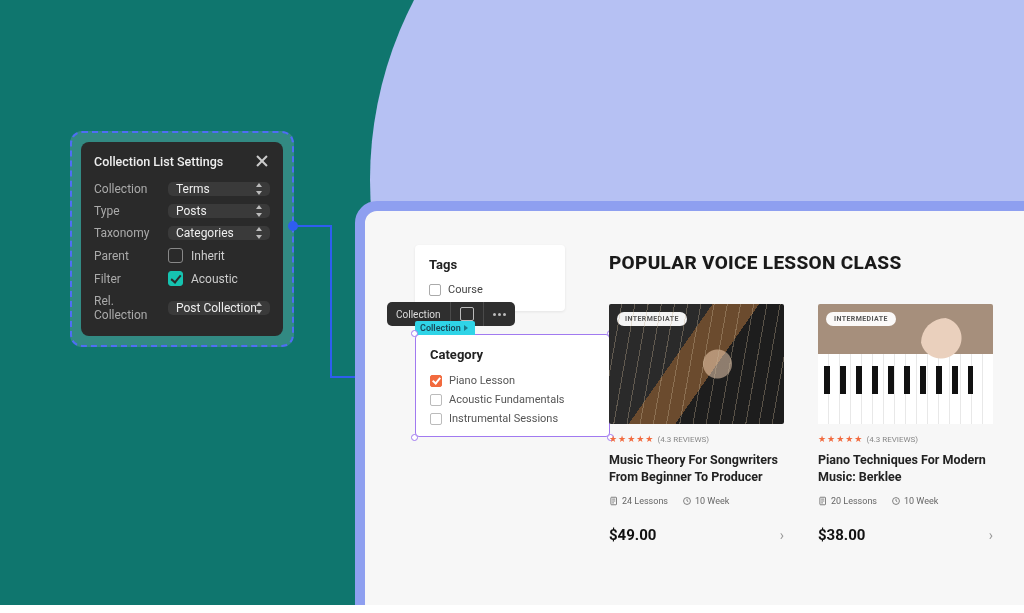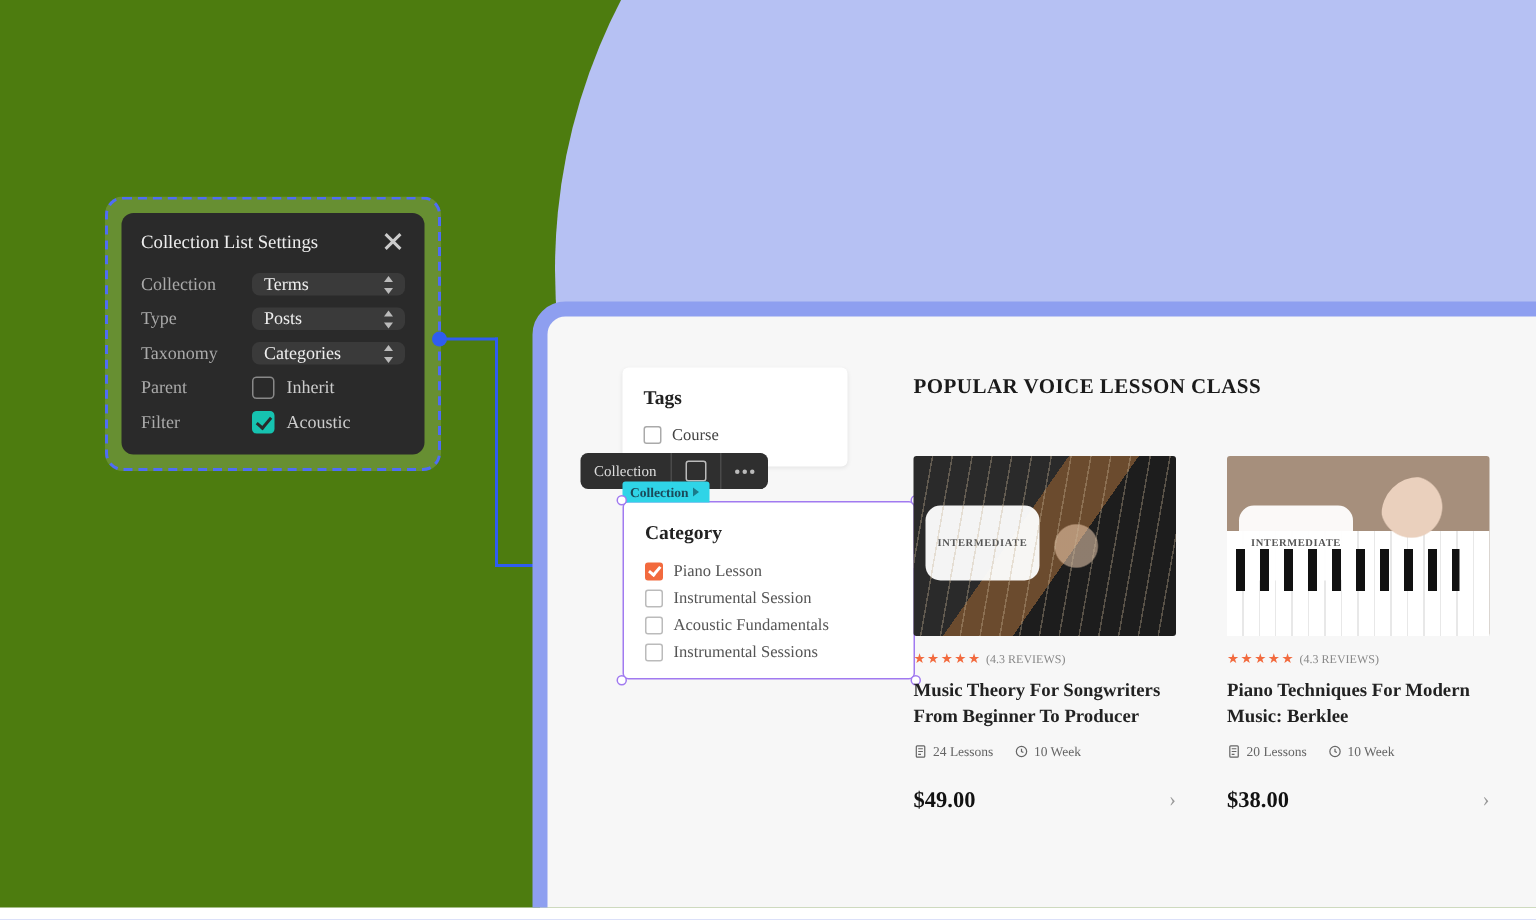--- a/index.html
+++ b/index.html
@@ -1,23 +1,22 @@
 <!DOCTYPE html>
 <html><head>
 <meta charset="utf-8">
 <style>
   * { box-sizing: border-box; margin: 0; padding: 0; }
   html, body { width: 1024px; height: 613px; overflow: hidden; font-family: -apple-system, BlinkMacSystemFont, "Segoe UI", Roboto, sans-serif; }
   .stage {
     position: relative;
     width: 1024px;
     height: 605px;
-    background: #4d7c0f;
+    background: #0f766e;
     overflow: hidden;
-    font-family: Liberation Serif, serif;
   }
   .bg-circle {
     position: absolute;
     width: 780px;
     height: 780px;
     border-radius: 50%;
     background: #b6c1f3;
     top: -210px;
     left: 370px;
   }
@@ -191,21 +190,21 @@
     content: ""; position: absolute; left: 3px; top: 0px; width: 3px; height: 6px;
     border: solid #fff; border-width: 0 2px 2px 0; transform: rotate(40deg);
   }
   .sel-dot { position: absolute; width: 7px; height: 7px; border: 1.5px solid #a17af0; background: #fff; border-radius: 50%; }
 
   
   .section-title {
     position: absolute;
     left: 244px;
     top: 40px;
-    font-size: 14px;
+    font-size: 19px;
     font-weight: 800;
     letter-spacing: 0.3px;
     color: #1a1a1a;
   }
   .cards {
     position: absolute;
     left: 244px;
     top: 93px;
     display: flex;
     gap: 34px;
@@ -222,23 +221,22 @@
     background-position: center;
   }
   .level-pill {
     position: absolute;
     top: 8px; left: 8px;
     background: rgba(255,255,255,0.95);
     color: #555;
     font-size: 7px;
     font-weight: 700;
     letter-spacing: 0.4px;
-    padding: 21px 8px;
+    padding: 3px 8px;
     border-radius: 10px;
-    margin-top: 25px;
   }
   .stars-row { display: flex; align-items: center; gap: 4px; margin-top: 10px; }
   .stars { display: flex; gap: 1px; }
   .star { color: #f26a3e; font-size: 9px; }
   .reviews { font-size: 8px; color: #888; }
   .card h5 { font-size: 12.5px; font-weight: 700; color: #222; margin-top: 8px; line-height: 1.35; }
   .meta-row { display: flex; align-items: center; gap: 14px; margin-top: 10px; font-size: 9px; color: #666; }
   .meta { display: flex; align-items: center; gap: 3px; }
   .meta-ic { width: 10px; height: 10px; }
   .price-row { display: flex; align-items: center; justify-content: space-between; margin-top: 20px; gap: 22px; }
@@ -320,20 +318,27 @@
       </div>
 
       <div class="settings-row">
         <span class="lab">Filter</span>
         <div class="check-row">
           <span class="chk on"></span>
           <span class="check-lab">Acoustic</span>
         </div>
       </div>
 
+      <div class="settings-row">
+        <span class="lab">Rel. Collection</span>
+        <div class="select-box">
+          <span>Post Collection</span>
+          <span class="sort-ic"></span>
+        </div>
+      </div>
       <div class="spacer-bottom"></div>
     </div>
   </div>
 
   <div class="line-h1"></div>
   <div class="line-v"></div>
   <div class="line-h2"></div>
   <div class="dot d1"></div>
   <div class="dot d2"></div>
 
@@ -372,24 +377,20 @@
         </div>
         <span class="sel-dot" style="left:-5px; top:-5px"></span>
         <span class="sel-dot" style="right:-5px; top:-5px"></span>
         <span class="sel-dot" style="left:-5px; bottom:-5px"></span>
         <span class="sel-dot" style="right:-5px; bottom:-5px"></span>
 
         <h4>Category</h4>
         <div class="cat-row">
           <span class="cat-chk on"></span>
           <span>Piano Lesson</span>
-        </div>
-        <div class="cat-row">
-          <span class="cat-chk"></span>
-          <span>Instrumental Session</span>
         </div>
         <div class="cat-row">
           <span class="cat-chk"></span>
           <span>Acoustic Fundamentals</span>
         </div>
         <div class="cat-row">
           <span class="cat-chk"></span>
           <span>Instrumental Sessions</span>
         </div>
       </div>

